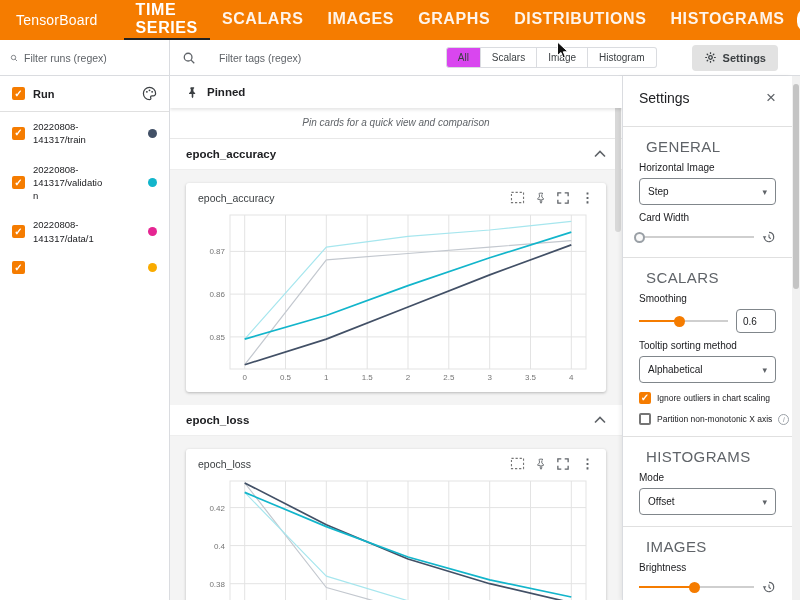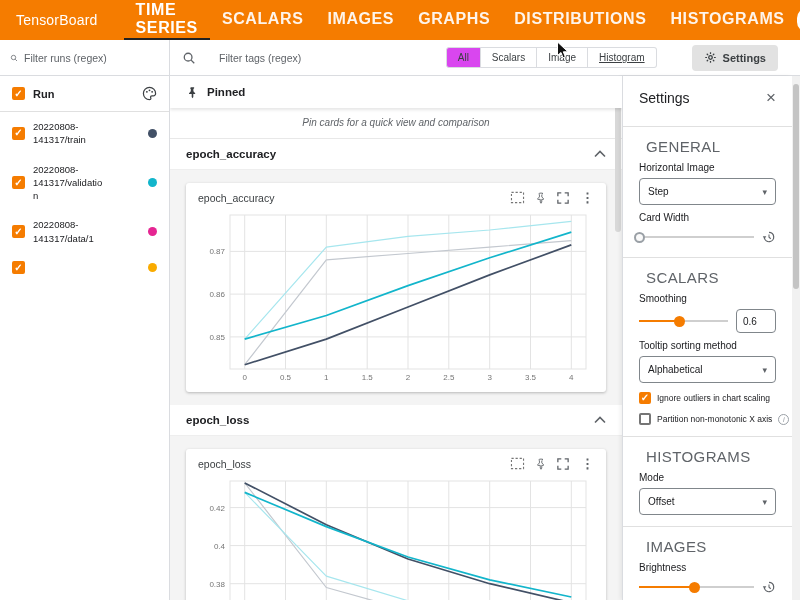--- a/index.html
+++ b/index.html
@@ -25,21 +25,21 @@
   .toolbar2 { height:36px; display:flex; border-bottom:1px solid #dadce0; }
   .runs-filter-cell { width:170px; border-right:1px solid #dadce0; display:flex; align-items:center;
     gap:6px; padding:0 10px; }
   .tags-filter-cell { flex:1; display:flex; align-items:center; gap:23px; padding:0 12px; }
   .filter-input { border:none; outline:none; font-size:10.5px; color:#202124; flex:0 1 150px; background:transparent; }
   .filter-input::placeholder { color:#5f6368; }
   .toggle-group { margin-left:auto; display:flex; }
   .toggle-btn { border:1px solid #dadce0; border-left-width:0; background:#fff; font-size:10px;
     color:#3c4043; padding:4px 11px; cursor:pointer; }
   .toggle-btn:first-child { border-left-width:1px; border-radius:3px 0 0 3px; }
-  .toggle-btn:last-child { border-radius:0 3px 3px 0;text-decoration:underline; }
+  .toggle-btn:last-child { border-radius:0 3px 3px 0; }
   .toggle-btn.selected { background:#d946ef; }
   .settings-btn { margin:0 10px 0 12px; background:#e2e2e2; border:none; border-radius:4px; height:26px;
     display:flex; align-items:center; gap:6px; padding:0 12px; font-size:11px; font-weight:600;
     color:#3c4043; cursor:pointer; }
 
   
   .body-row { display:flex; height:524px; }
   .sidebar { width:170px; border-right:1px solid #dadce0; overflow:hidden; }
   .main-col { width:452px; position:relative; overflow:hidden; background:#fff; }
   .panel { width:170px; border-left:1px solid #dadce0; box-shadow:-2px 0 4px rgba(0,0,0,.06);

